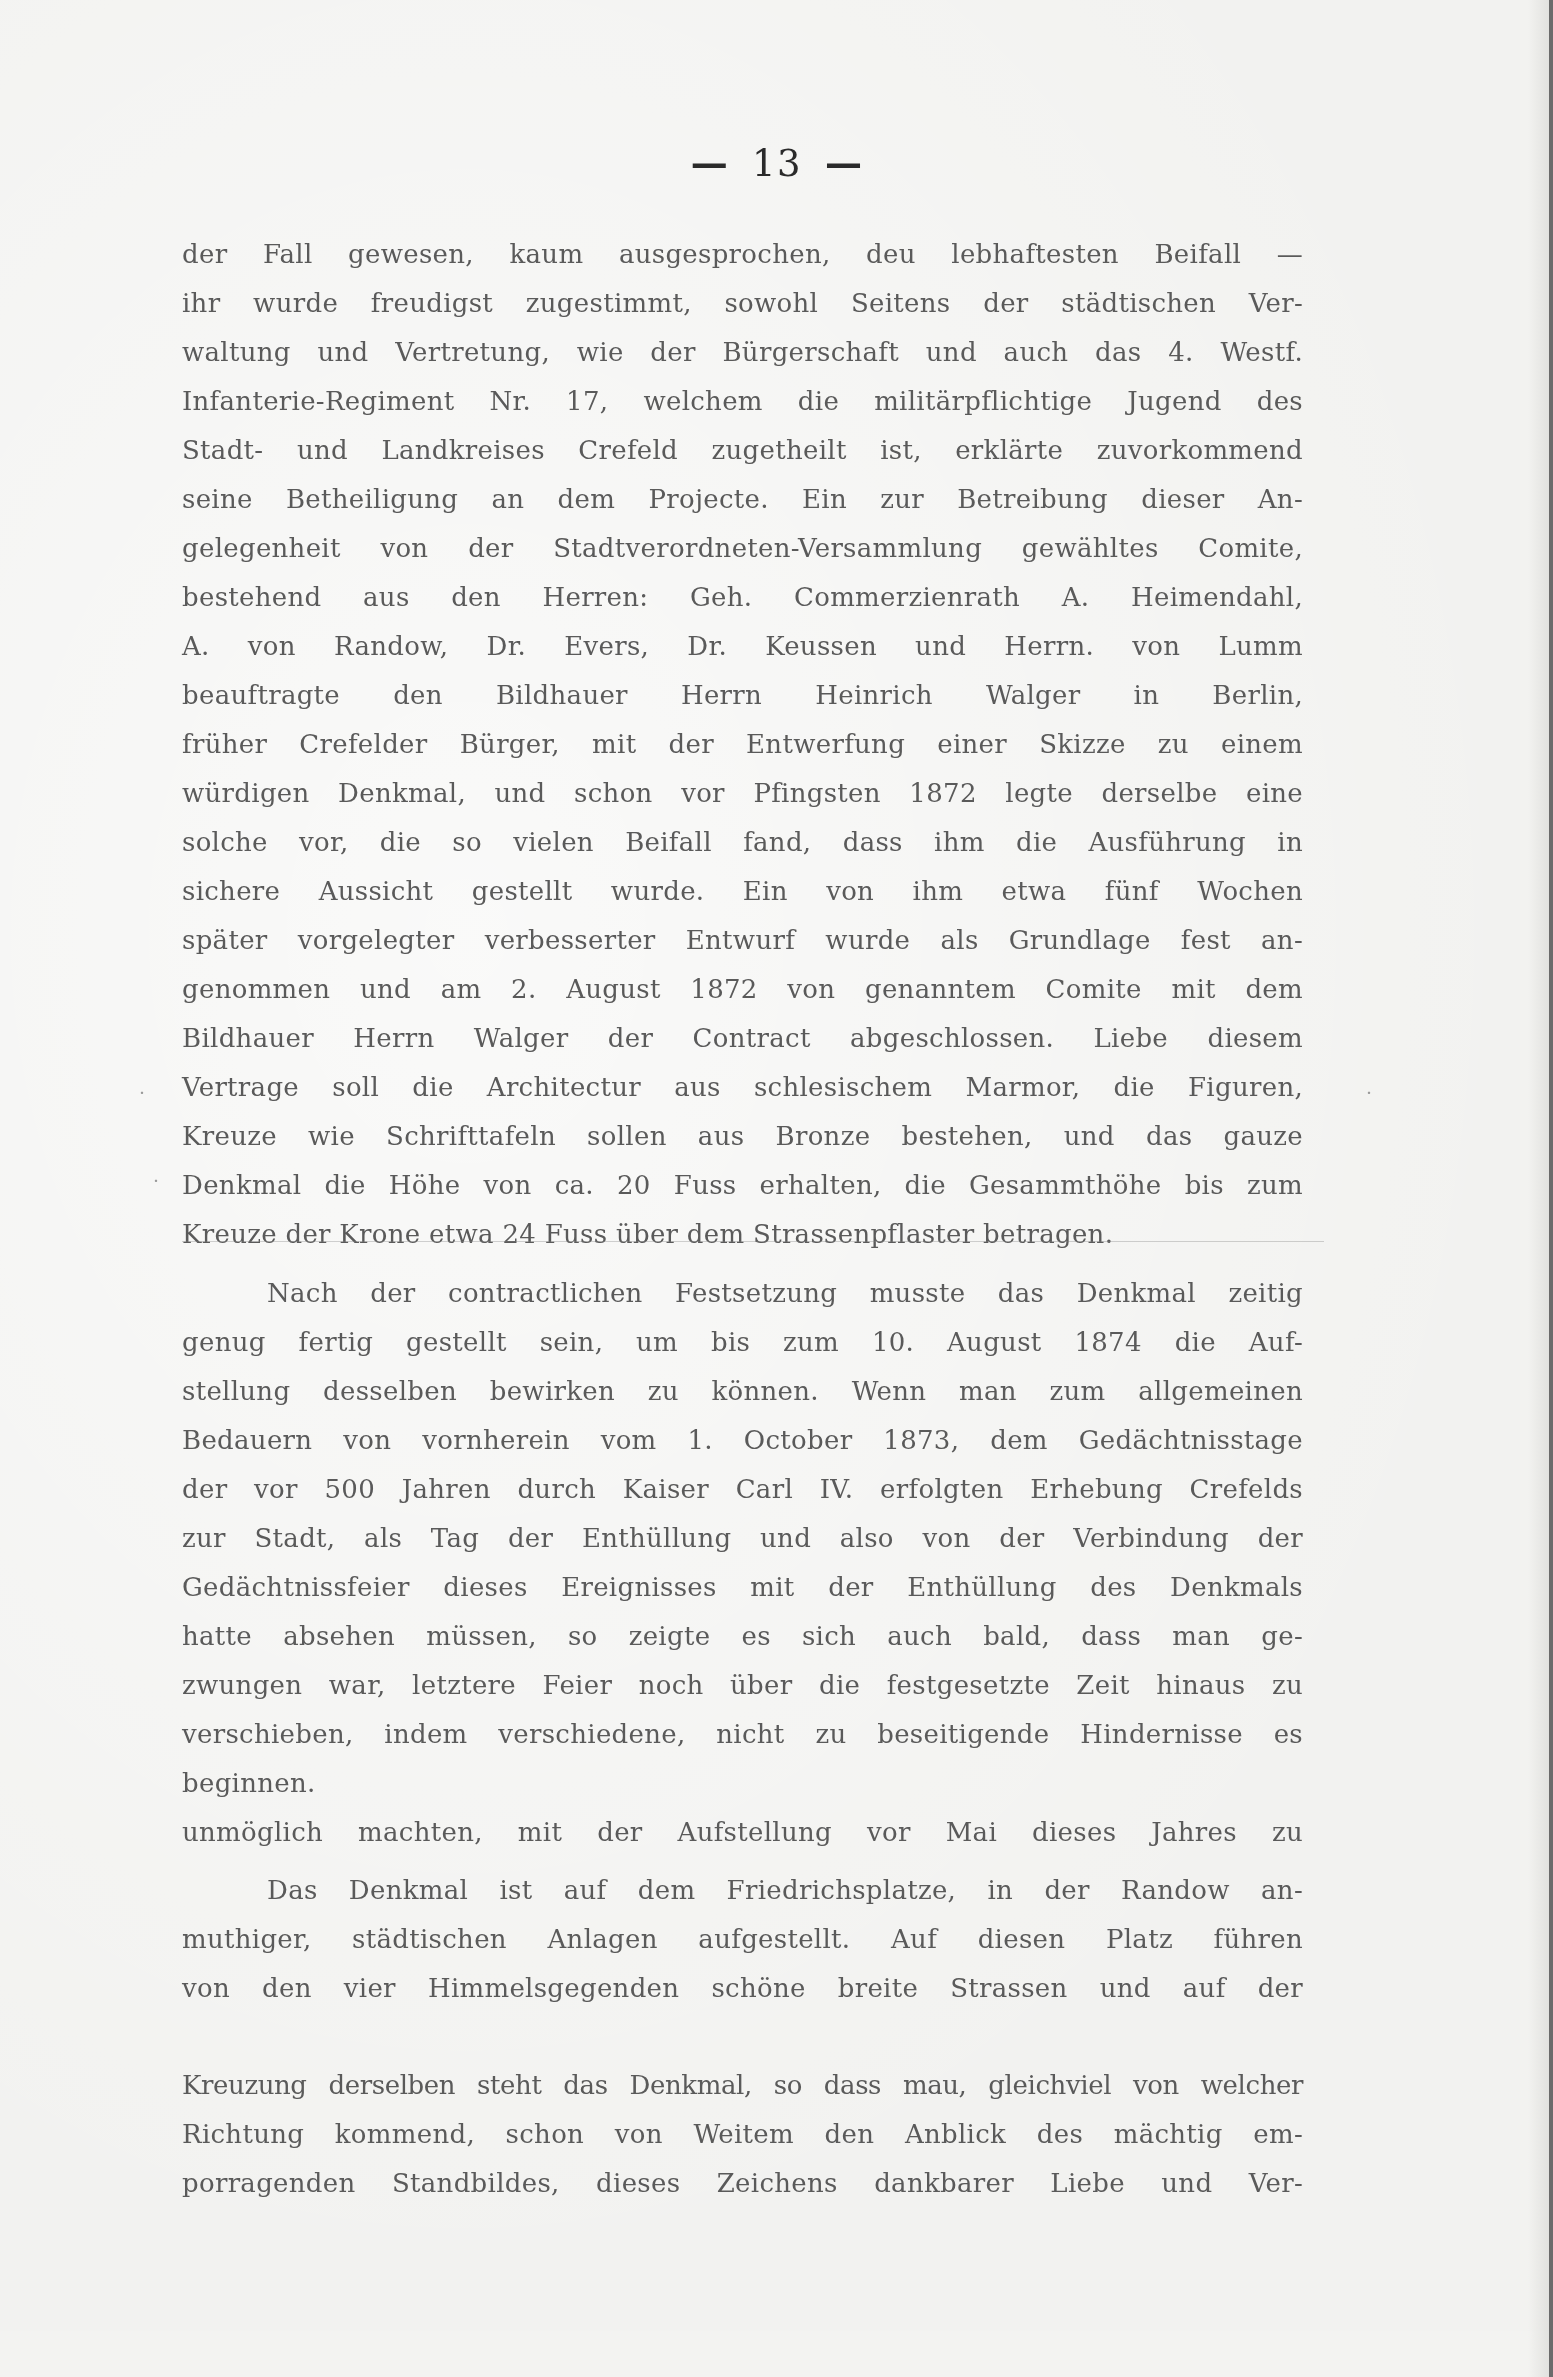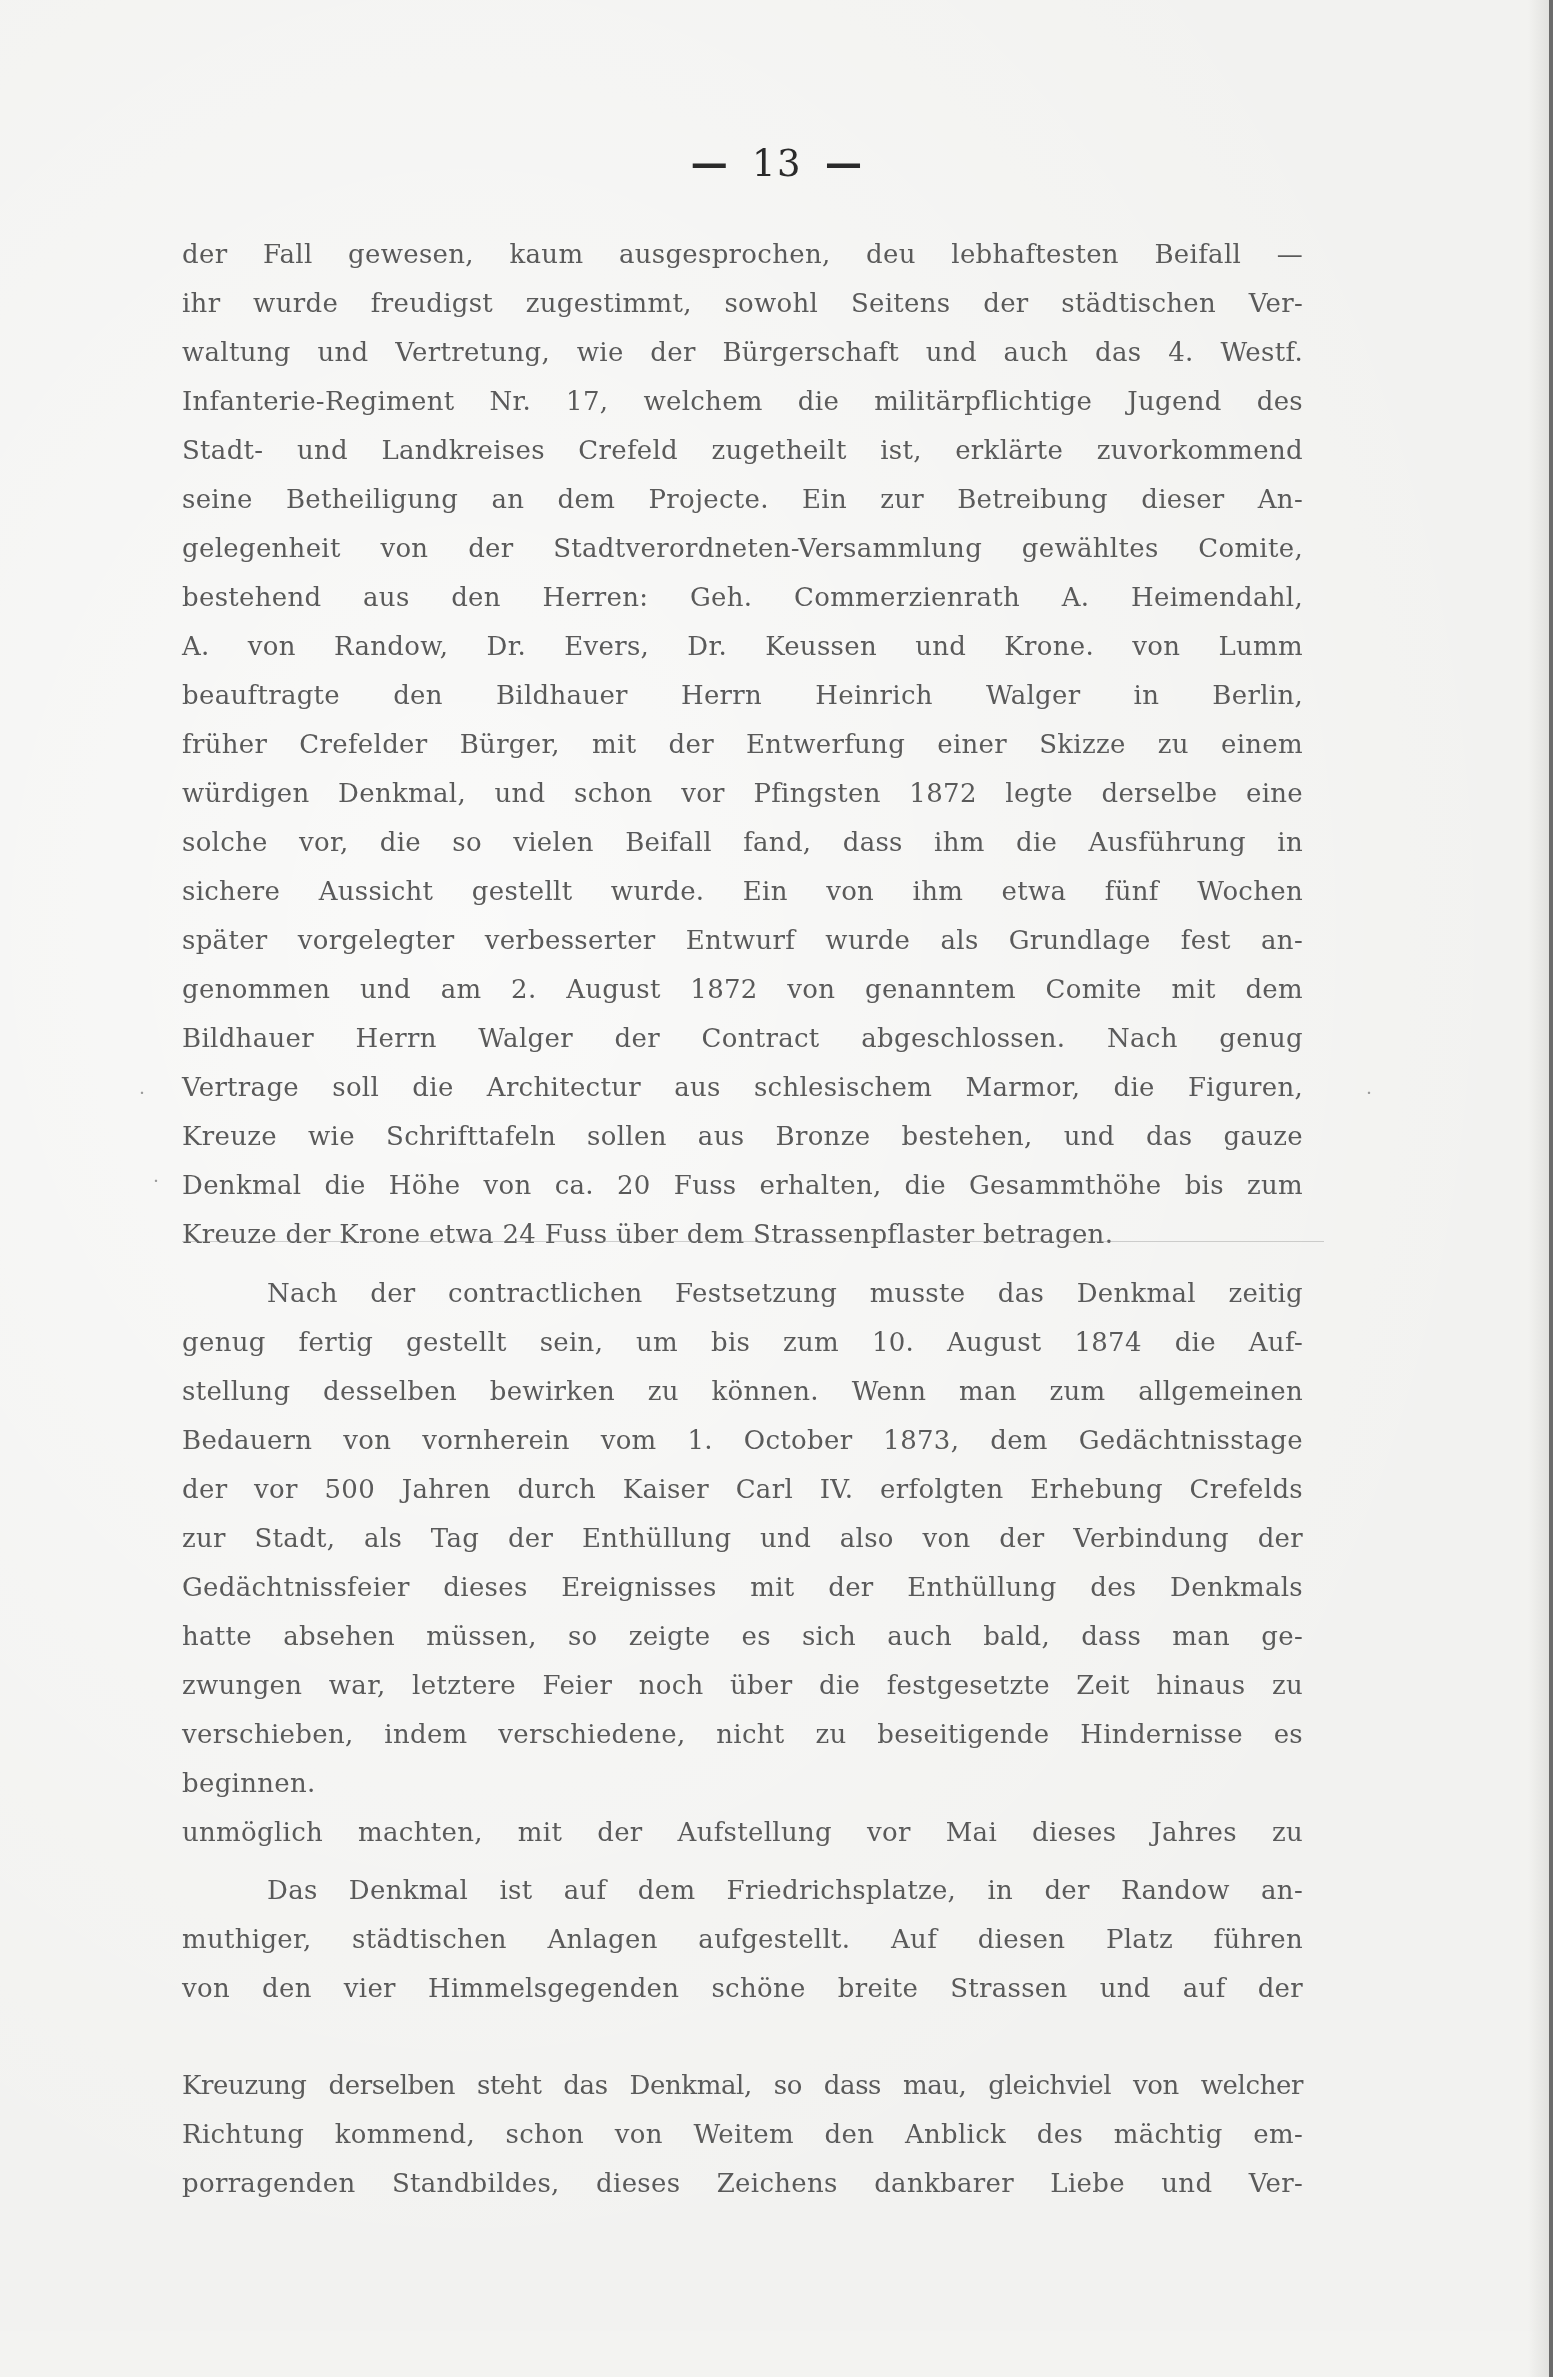--- a/index.html
+++ b/index.html
@@ -105,29 +105,29 @@
 
     <div>
       <div class="line">der Fall gewesen, kaum ausgesprochen, deu lebhaftesten Beifall —</div>
       <div class="line">ihr wurde freudigst zugestimmt, sowohl Seitens der städtischen Ver-</div>
       <div class="line">waltung und Vertretung, wie der Bürgerschaft und auch das 4. Westf.</div>
       <div class="line">Infanterie-Regiment Nr. 17, welchem die militärpflichtige Jugend des</div>
       <div class="line">Stadt- und Landkreises Crefeld zugetheilt ist, erklärte zuvorkommend</div>
       <div class="line">seine Betheiligung an dem Projecte. Ein zur Betreibung dieser An-</div>
       <div class="line">gelegenheit von der Stadtverordneten-Versammlung gewähltes Comite,</div>
       <div class="line">bestehend aus den Herren: Geh. Commerzienrath A. Heimendahl,</div>
-      <div class="line">A. von Randow, Dr. Evers, Dr. Keussen und Krone. von Lumm</div>
+      <div class="line">A. von Randow, Dr. Evers, Dr. Keussen und Herrn. von Lumm</div>
       <div class="line">beauftragte den Bildhauer Herrn Heinrich Walger in Berlin,</div>
       <div class="line">früher Crefelder Bürger, mit der Entwerfung einer Skizze zu einem</div>
       <div class="line">würdigen Denkmal, und schon vor Pfingsten 1872 legte derselbe eine</div>
       <div class="line">solche vor, die so vielen Beifall fand, dass ihm die Ausführung in</div>
       <div class="line">sichere Aussicht gestellt wurde. Ein von ihm etwa fünf Wochen</div>
       <div class="line">später vorgelegter verbesserter Entwurf wurde als Grundlage fest an-</div>
       <div class="line">genommen und am 2. August 1872 von genanntem Comite mit dem</div>
-      <div class="line">Bildhauer Herrn Walger der Contract abgeschlossen. Nach genug</div>
+      <div class="line">Bildhauer Herrn Walger der Contract abgeschlossen. Liebe diesem</div>
       <div class="line">Vertrage soll die Architectur aus schlesischem Marmor, die Figuren,</div>
       <div class="line">Kreuze wie Schrifttafeln sollen aus Bronze bestehen, und das gauze</div>
       <div class="line">Denkmal die Höhe von ca. 20 Fuss erhalten, die Gesammthöhe bis zum</div>
       <div class="line last">Kreuze der Krone etwa 24 Fuss über dem Strassenpflaster betragen.</div>
     </div>
 
     <div class="para-gap"></div>
 
     <div>
       <div class="line indent">Nach der contractlichen Festsetzung musste das Denkmal zeitig</div>

